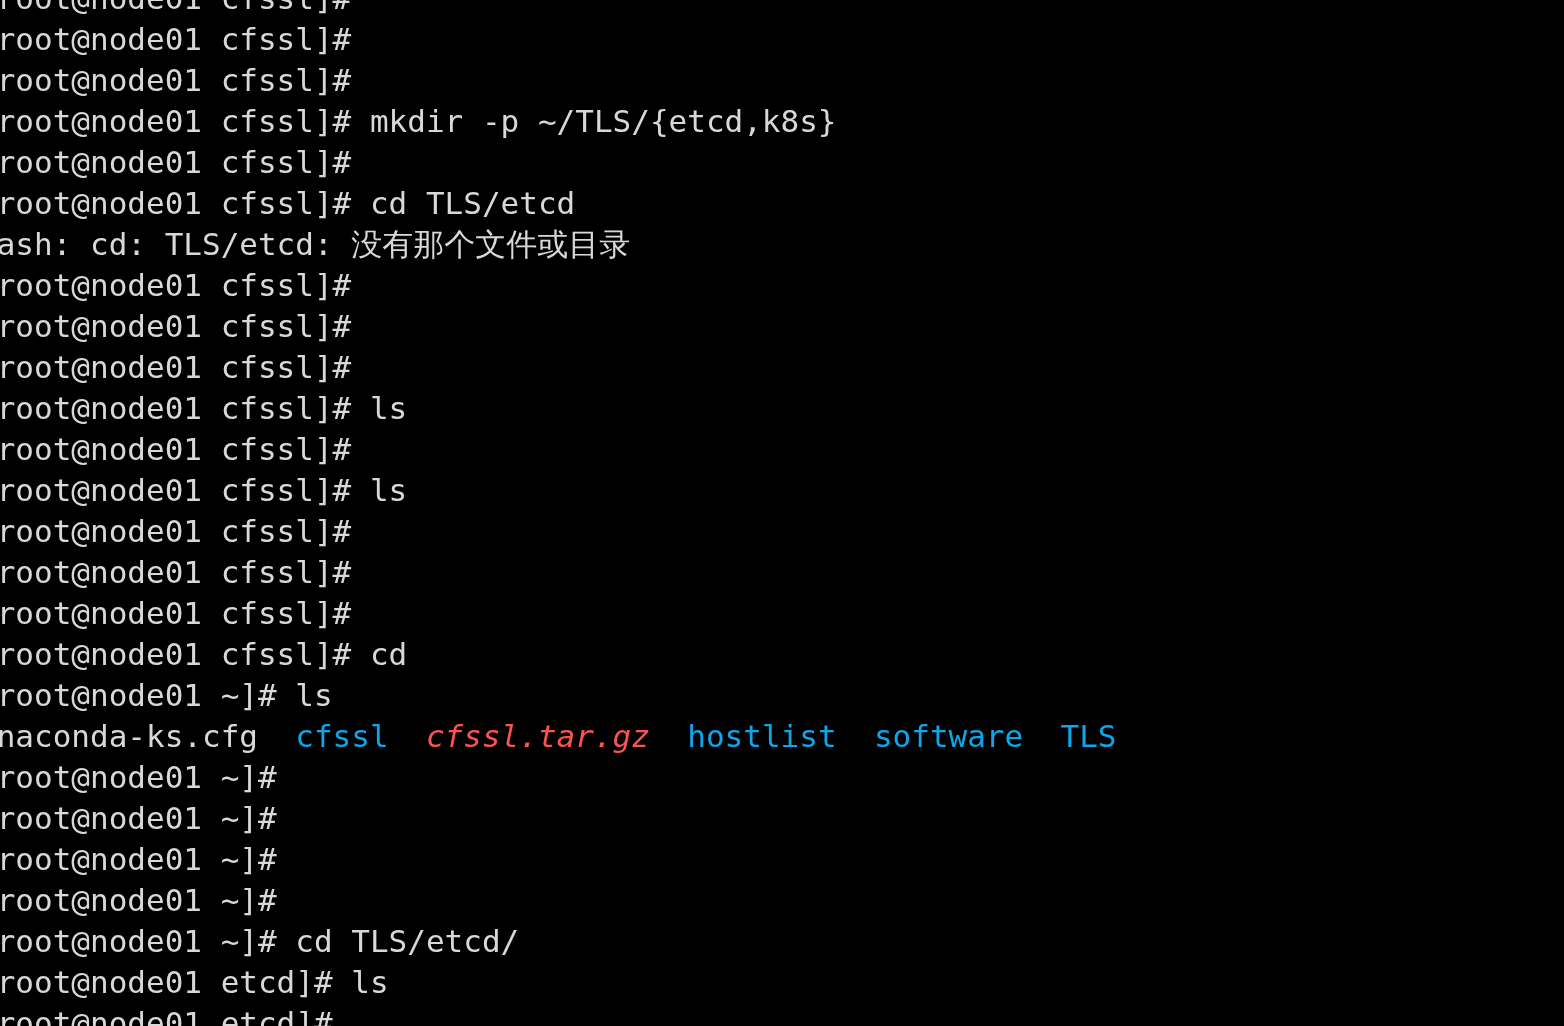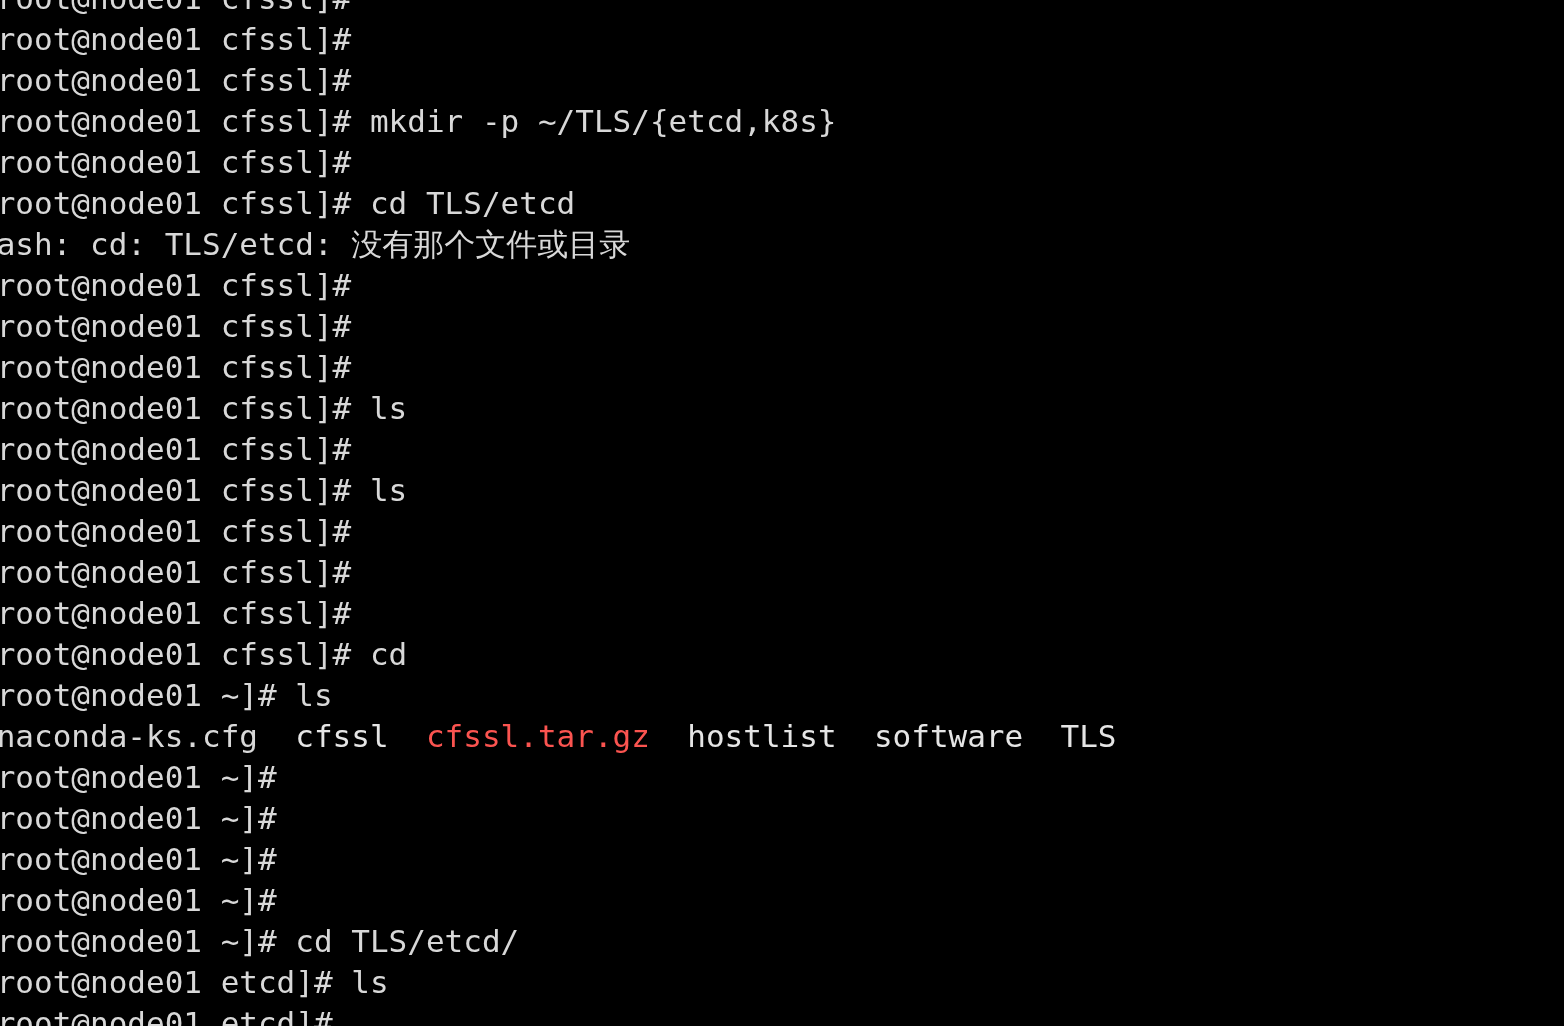--- a/index.html
+++ b/index.html
@@ -29,22 +29,22 @@
   }
   .line {
     height: 41px;
     white-space: pre;
     color: #d8d8d8;
     display: block;
     overflow: hidden;
   }
   .seg { white-space: pre; }
   .c-default { color: #d8d8d8; }
-  .c-blue    { color: #e5e5e5; }
-  .c-red     { color: #fb5450; }
+  .c-blue    { color: #0ea5e9; }
+  .c-red     { color: #fb5450; font-style: italic; }
 </style>
 </head>
 <body>
 
 <div id="terminal">
   <div id="screen">
       <div class="line"><span class="seg c-default">[root@node01 cfssl]# </span></div>
       <div class="line"><span class="seg c-default">[root@node01 cfssl]# </span></div>
       <div class="line"><span class="seg c-default">[root@node01 cfssl]# </span></div>
       <div class="line"><span class="seg c-default">[root@node01 cfssl]# mkdir -p ~/TLS/{etcd,k8s}</span></div>

